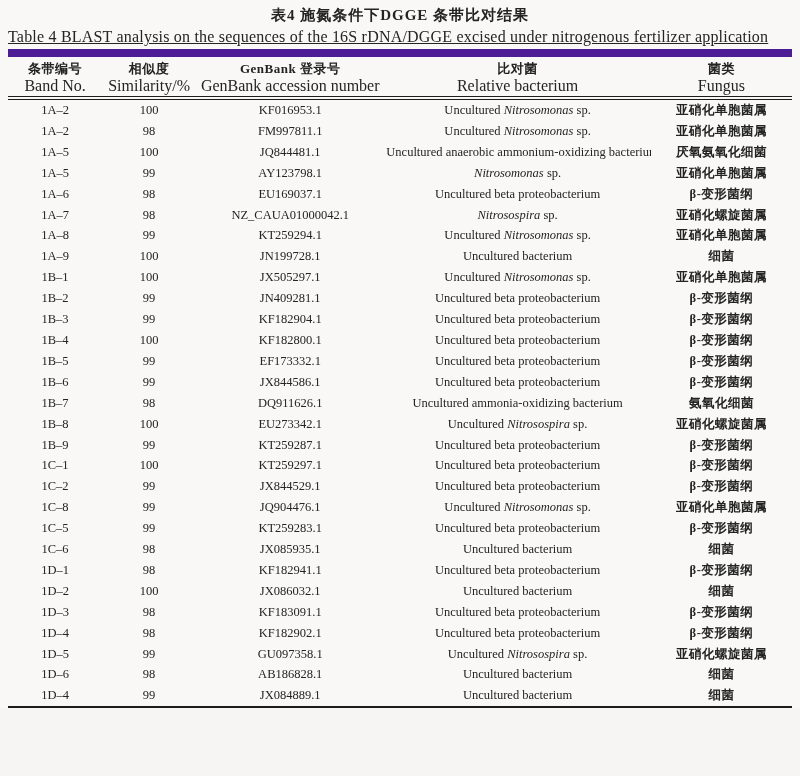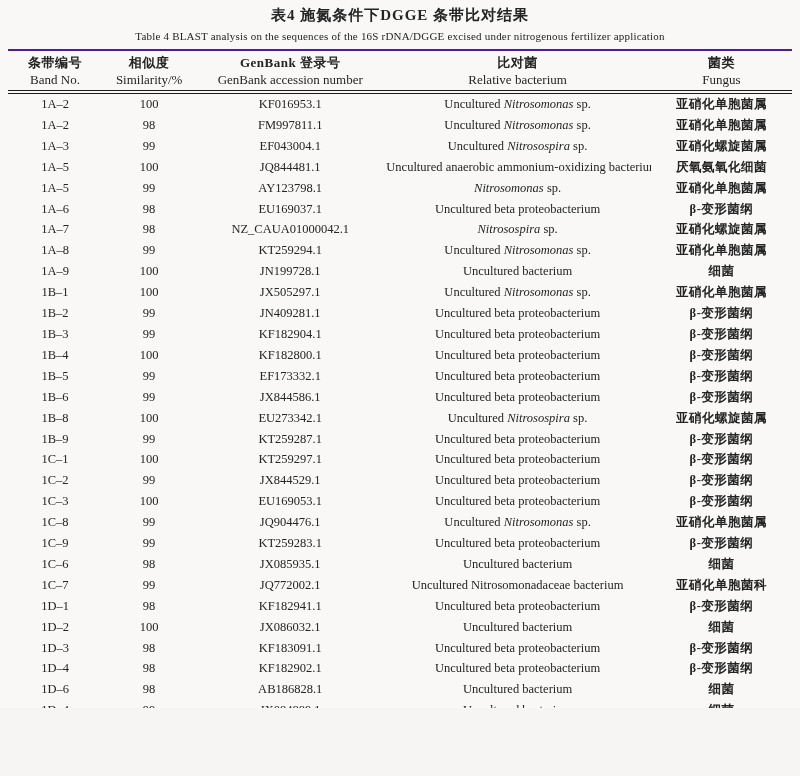--- a/index.html
+++ b/index.html
@@ -18,53 +18,54 @@
     overflow: hidden;
   }
   .title {
     text-align: center;
     font-size: 15px;
     font-weight: 700;
     line-height: 20px;
     letter-spacing: 1px;
   }
   .subtitle {
-    text-align: center;
-    font-size: 11px;
+    text-align: left;
+    font-size: 16px;
     line-height: 17px;
     margin-top: 3px;
     letter-spacing: 0.2px;
+    text-decoration: underline;
   }
   table.blast {
     width: 784px;
     margin-top: 4px;
     border-collapse: collapse;
     table-layout: fixed;
-    border-top: 2px solid #4c1d95;
+    border-top: 8px solid #4c1d95;
     border-bottom: 3px solid #1c1c1c;
   }
   col.c-band { width: 12%; }
   col.c-sim  { width: 12%; }
   col.c-acc  { width: 24%; }
   col.c-rel  { width: 34%; }
   col.c-fun  { width: 18%; }
   thead th {
     padding: 3px 0 2px 0;
     border-bottom: 4px double #1c1c1c;
     font-weight: normal;
     vertical-align: middle;
   }
   .h-zh {
     font-size: 13px;
     font-weight: 600;
     line-height: 18px;
     letter-spacing: 0.5px;
   }
   .h-en {
-    font-size: 13px;
+    font-size: 16px;
     line-height: 16px;
   }
   tbody td {
     text-align: center;
     font-size: 12.5px;
     height: 20.9px;
     line-height: 20.9px;
     padding: 0 2px;
     white-space: nowrap;
     overflow: hidden;
@@ -123,27 +124,20 @@
           <td class="fungus">亚硝化单胞菌属</td>
         </tr>
         <tr>
           <td>1A–2</td>
           <td>98</td>
           <td>FM997811.1</td>
           <td>Uncultured <i>Nitrosomonas</i> sp.</td>
           <td class="fungus">亚硝化单胞菌属</td>
         </tr>
         <tr>
-          <td>1A–3</td>
-          <td>99</td>
-          <td>EF043004.1</td>
-          <td>Uncultured <i>Nitrosospira</i> sp.</td>
-          <td class="fungus">亚硝化螺旋菌属</td>
-        </tr>
-        <tr>
           <td>1A–5</td>
           <td>100</td>
           <td>JQ844481.1</td>
           <td>Uncultured anaerobic ammonium-oxidizing bacterium</td>
           <td class="fungus">厌氧氨氧化细菌</td>
         </tr>
         <tr>
           <td>1A–5</td>
           <td>99</td>
           <td>AY123798.1</td>
@@ -214,20 +208,27 @@
           <td class="fungus">β-变形菌纲</td>
         </tr>
         <tr>
           <td>1B–6</td>
           <td>99</td>
           <td>JX844586.1</td>
           <td>Uncultured beta proteobacterium</td>
           <td class="fungus">β-变形菌纲</td>
         </tr>
         <tr>
+          <td>1B–7</td>
+          <td>98</td>
+          <td>DQ911626.1</td>
+          <td>Uncultured ammonia-oxidizing bacterium</td>
+          <td class="fungus">氨氧化细菌</td>
+        </tr>
+        <tr>
           <td>1B–8</td>
           <td>100</td>
           <td>EU273342.1</td>
           <td>Uncultured <i>Nitrosospira</i> sp.</td>
           <td class="fungus">亚硝化螺旋菌属</td>
         </tr>
         <tr>
           <td>1B–9</td>
           <td>99</td>
           <td>KT259287.1</td>
@@ -242,55 +243,41 @@
           <td class="fungus">β-变形菌纲</td>
         </tr>
         <tr>
           <td>1C–2</td>
           <td>99</td>
           <td>JX844529.1</td>
           <td>Uncultured beta proteobacterium</td>
           <td class="fungus">β-变形菌纲</td>
         </tr>
         <tr>
-          <td>1C–3</td>
-          <td>100</td>
-          <td>EU169053.1</td>
-          <td>Uncultured beta proteobacterium</td>
-          <td class="fungus">β-变形菌纲</td>
-        </tr>
-        <tr>
           <td>1C–8</td>
           <td>99</td>
           <td>JQ904476.1</td>
           <td>Uncultured <i>Nitrosomonas</i> sp.</td>
           <td class="fungus">亚硝化单胞菌属</td>
         </tr>
         <tr>
-          <td>1C–9</td>
+          <td>1C–5</td>
           <td>99</td>
           <td>KT259283.1</td>
           <td>Uncultured beta proteobacterium</td>
           <td class="fungus">β-变形菌纲</td>
         </tr>
         <tr>
           <td>1C–6</td>
           <td>98</td>
           <td>JX085935.1</td>
           <td>Uncultured bacterium</td>
           <td class="fungus">细菌</td>
         </tr>
         <tr>
-          <td>1C–7</td>
-          <td>99</td>
-          <td>JQ772002.1</td>
-          <td>Uncultured Nitrosomonadaceae bacterium</td>
-          <td class="fungus">亚硝化单胞菌科</td>
-        </tr>
-        <tr>
           <td>1D–1</td>
           <td>98</td>
           <td>KF182941.1</td>
           <td>Uncultured beta proteobacterium</td>
           <td class="fungus">β-变形菌纲</td>
         </tr>
         <tr>
           <td>1D–2</td>
           <td>100</td>
           <td>JX086032.1</td>
@@ -303,20 +290,27 @@
           <td>KF183091.1</td>
           <td>Uncultured beta proteobacterium</td>
           <td class="fungus">β-变形菌纲</td>
         </tr>
         <tr>
           <td>1D–4</td>
           <td>98</td>
           <td>KF182902.1</td>
           <td>Uncultured beta proteobacterium</td>
           <td class="fungus">β-变形菌纲</td>
+        </tr>
+        <tr>
+          <td>1D–5</td>
+          <td>99</td>
+          <td>GU097358.1</td>
+          <td>Uncultured <i>Nitrosospira</i> sp.</td>
+          <td class="fungus">亚硝化螺旋菌属</td>
         </tr>
         <tr>
           <td>1D–6</td>
           <td>98</td>
           <td>AB186828.1</td>
           <td>Uncultured bacterium</td>
           <td class="fungus">细菌</td>
         </tr>
         <tr>
           <td>1D–4</td>

